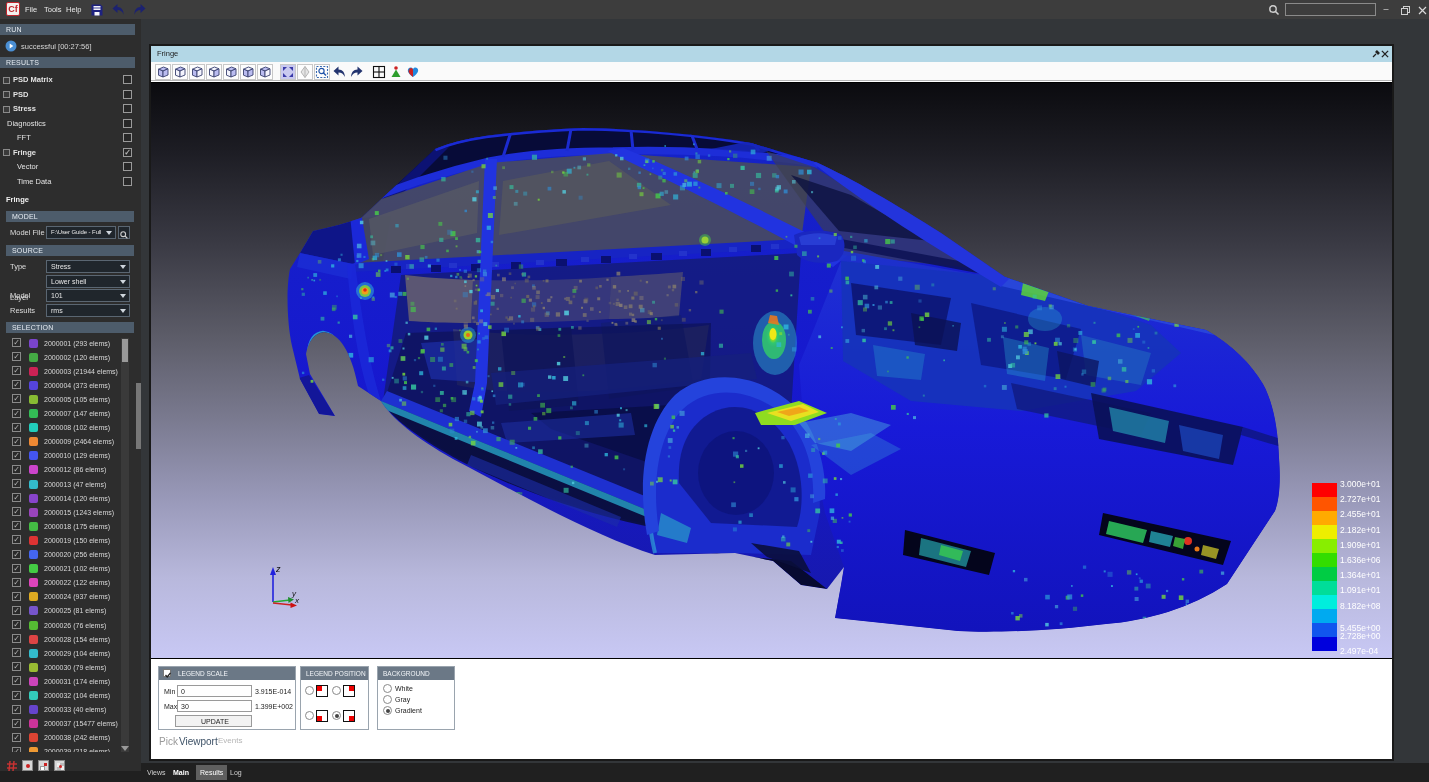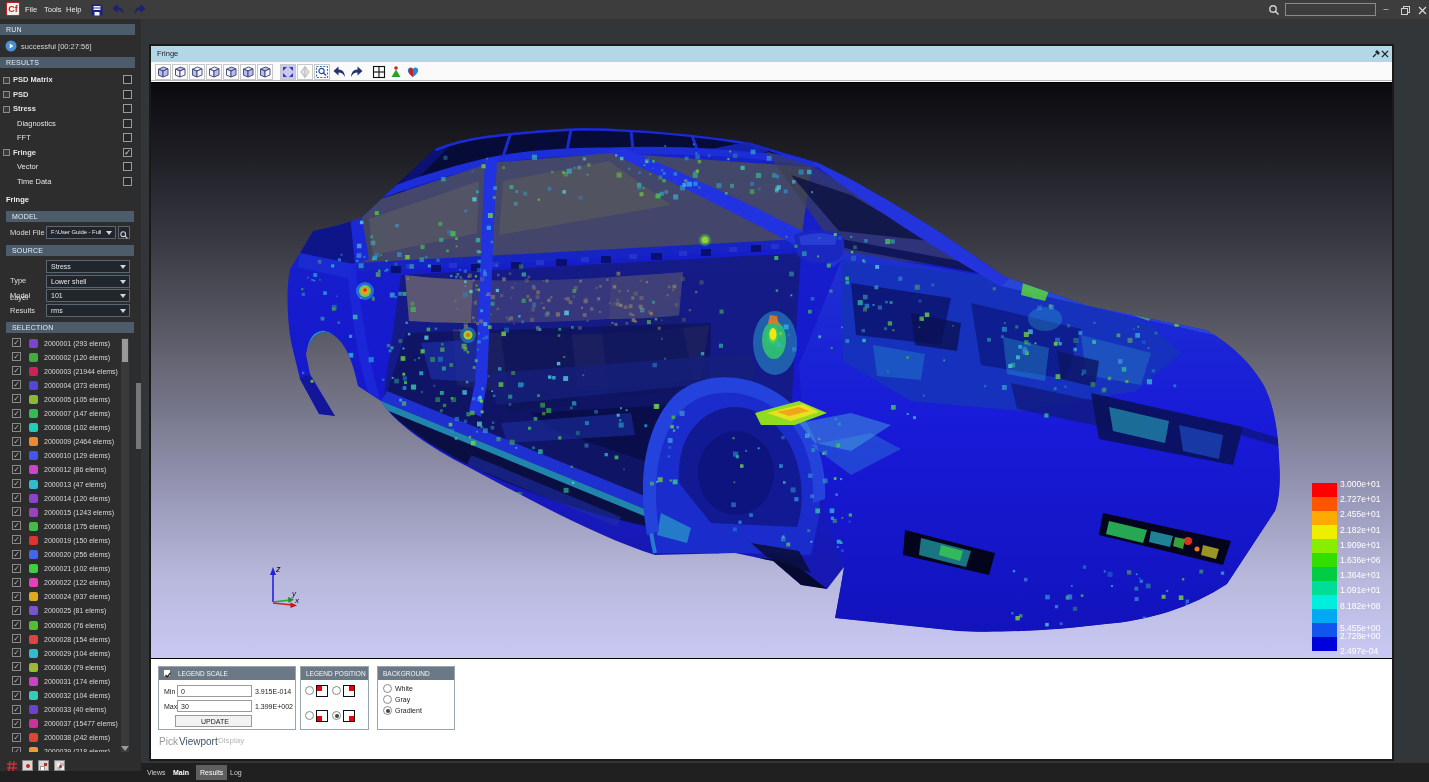--- a/index.html
+++ b/index.html
@@ -105,37 +105,37 @@
     <svg class="abs" style="left:5px;top:21px;" width="12" height="12" viewBox="0 0 12 12">
         <circle cx="6" cy="6" r="5.5" fill="#4a8fd4"></circle>
         <path d="M4.7 3.4 L8.3 6 L4.7 8.6 Z" fill="#fff"></path>
       </svg>
     <div class="lbl abs" style="left:21px;top:23px;color:#d4d4d4;">successful [00:27:56]</div>
     <div class="shead abs" style="top:38px;">RESULTS</div>
 
     <div class="srow abs" style="top:54px;font-weight:bold;"><span class="ticon"></span><span style="margin-left:13px;">PSD Matrix</span><span class="cbx"></span></div>
     <div class="srow abs" style="top:68.5px;font-weight:bold;"><span class="ticon"></span><span style="margin-left:13px;">PSD</span><span class="cbx"></span></div>
     <div class="srow abs" style="top:83px;font-weight:bold;"><span class="ticon"></span><span style="margin-left:13px;">Stress</span><span class="cbx"></span></div>
-    <div class="srow abs" style="top:97.5px;"><span style="margin-left:17px;">Diagnostics</span><span class="cbx"></span></div>
+    <div class="srow abs" style="top:97.5px;"><span style="padding-left:7px;">Diagnostics</span><span class="cbx"></span></div>
     <div class="srow abs" style="top:112px;"><span style="margin-left:17px;">FFT</span><span class="cbx"></span></div>
     <div class="srow abs" style="top:126.5px;font-weight:bold;"><span class="ticon"></span><span style="margin-left:13px;">Fringe</span><span class="cbx" style="color:#b9b9b9;font-size:8px;line-height:8px;text-align:center;">✓</span></div>
     <div class="srow abs" style="top:141px;"><span style="margin-left:17px;">Vector</span><span class="cbx"></span></div>
     <div class="srow abs" style="top:155.5px;"><span style="margin-left:17px;">Time Data</span><span class="cbx"></span></div>
 
     <div class="lbl abs" style="left:6px;top:176px;font-weight:bold;color:#f0f0f0;">Fringe</div>
 
     <div class="shead abs" style="left:6px;top:192px;width:128px;">MODEL</div>
     <div class="lbl abs" style="left:10px;top:209px;">Model File</div>
     <div class="drop" style="left:46px;top:207px;width:70px;height:13px;font-size:6px;letter-spacing:-0.1px;">F:\User Guide - Full<span class="droparrow"></span></div>
     <div class="abs" style="left:118px;top:207px;width:12px;height:13px;background:#20262c;border:1px solid #5a6672;"><svg width="10" height="11" viewBox="0 0 10 11">
           <circle cx="4.2" cy="4.2" r="2.4" fill="none" stroke="#cfcfcf" stroke-width="1.1"></circle>
           <line x1="6" y1="6" x2="8.4" y2="8.4" stroke="#cfcfcf" stroke-width="1.2"></line>
         </svg></div>
     <div class="shead abs" style="left:6px;top:226px;width:128px;">SOURCE</div>
-    <div class="lbl abs" style="left:10px;top:257px;">Type</div>
+    <div class="lbl abs" style="left:10px;top:243px;">Type</div>
     <div class="drop" style="left:46px;top:241px;width:84px;height:13px;">Stress<span class="droparrow"></span></div>
     <div class="lbl abs" style="left:10px;top:274px;">Layer</div>
     <div class="drop" style="left:46px;top:255.5px;width:84px;height:13px;">Lower shell<span class="droparrow"></span></div>
     <div class="lbl abs" style="left:10px;top:272px;">Model</div>
     <div class="drop" style="left:46px;top:270px;width:84px;height:13px;">101<span class="droparrow"></span></div>
     <div class="lbl abs" style="left:10px;top:286.5px;">Results</div>
     <div class="drop" style="left:46px;top:284.5px;width:84px;height:13px;">rms<span class="droparrow"></span></div>
     <div class="shead abs" style="left:6px;top:303px;width:128px;">SELECTION</div>
     <div id="sellist" class="abs" style="left:0;top:317px;width:135px;height:421px;">
         <div class="selrow" style="top:0px;">
@@ -1340,21 +1340,21 @@
           <div class="ghead">BACKGROUND</div>
           <div class="radio" style="left:5px;top:17px;"></div>
             <div class="gtext" style="left:17px;top:18px;">White</div>
           <div class="radio" style="left:5px;top:28px;"></div>
             <div class="gtext" style="left:17px;top:29px;">Gray</div>
           <div class="radio sel" style="left:5px;top:39px;"></div>
             <div class="gtext" style="left:17px;top:40px;">Gradient</div>
         </div>
         <div class="gtext" style="left:8px;top:76px;color:#999;font-size:10px;">Pick</div>
         <div class="gtext" style="left:28px;top:76px;color:#3d5166;font-size:10px;">Viewport</div>
-        <div class="gtext" style="left:67px;top:76px;color:#b5b5b5;font-size:8px;">Display</div>
+        <div class="gtext" style="left:67px;top:76px;color:#b5b5b5;font-size:8px;">Events</div>
       </div>
     </div>
   </div>
 
   <div class="abs" style="left:0;top:771px;width:141px;height:11px;background:#202020;"></div>
   <div id="statusbar" class="abs">
     <div class="stab" style="left:6px;">Views</div>
     <div class="stab" style="left:32px;font-weight:bold;color:#fff;">Main</div>
     <div class="stab" style="left:55px;background:#5f5f5f;padding:0 4px;color:#fff;">Results</div>
     <div class="stab" style="left:89px;">Log</div>

